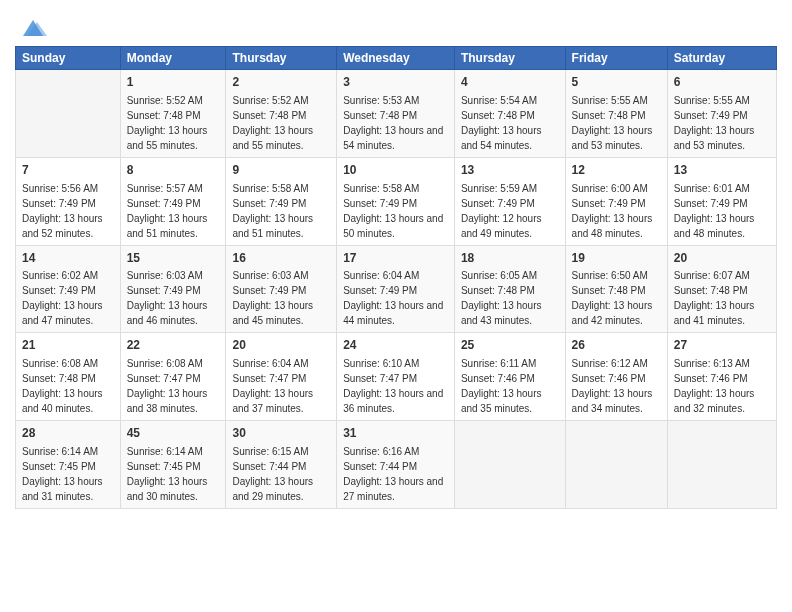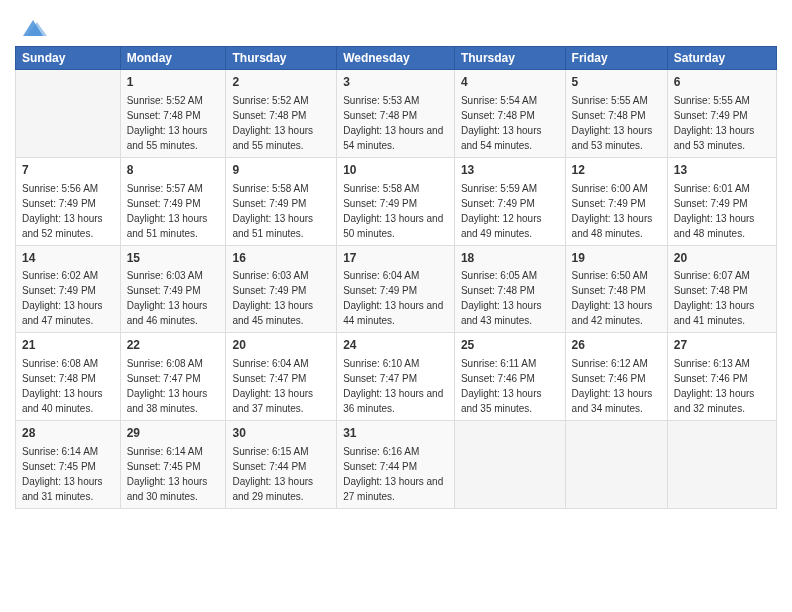--- a/index.html
+++ b/index.html
@@ -302,21 +302,21 @@
       </td>
       </tr>
       <tr>
         <td>
         <span class="day-num">28</span>
         <span class="day-info">Sunrise: 6:14 AM</span><br>
         <span class="day-info">Sunset: 7:45 PM</span><br>
         <span class="day-info">Daylight: 13 hours and 31 minutes.</span>
       </td>
         <td>
-        <span class="day-num">29</span>
+        <span class="day-num">45</span>
         <span class="day-info">Sunrise: 6:14 AM</span><br>
         <span class="day-info">Sunset: 7:45 PM</span><br>
         <span class="day-info">Daylight: 13 hours and 30 minutes.</span>
       </td>
         <td>
         <span class="day-num">30</span>
         <span class="day-info">Sunrise: 6:15 AM</span><br>
         <span class="day-info">Sunset: 7:44 PM</span><br>
         <span class="day-info">Daylight: 13 hours and 29 minutes.</span>
       </td>

